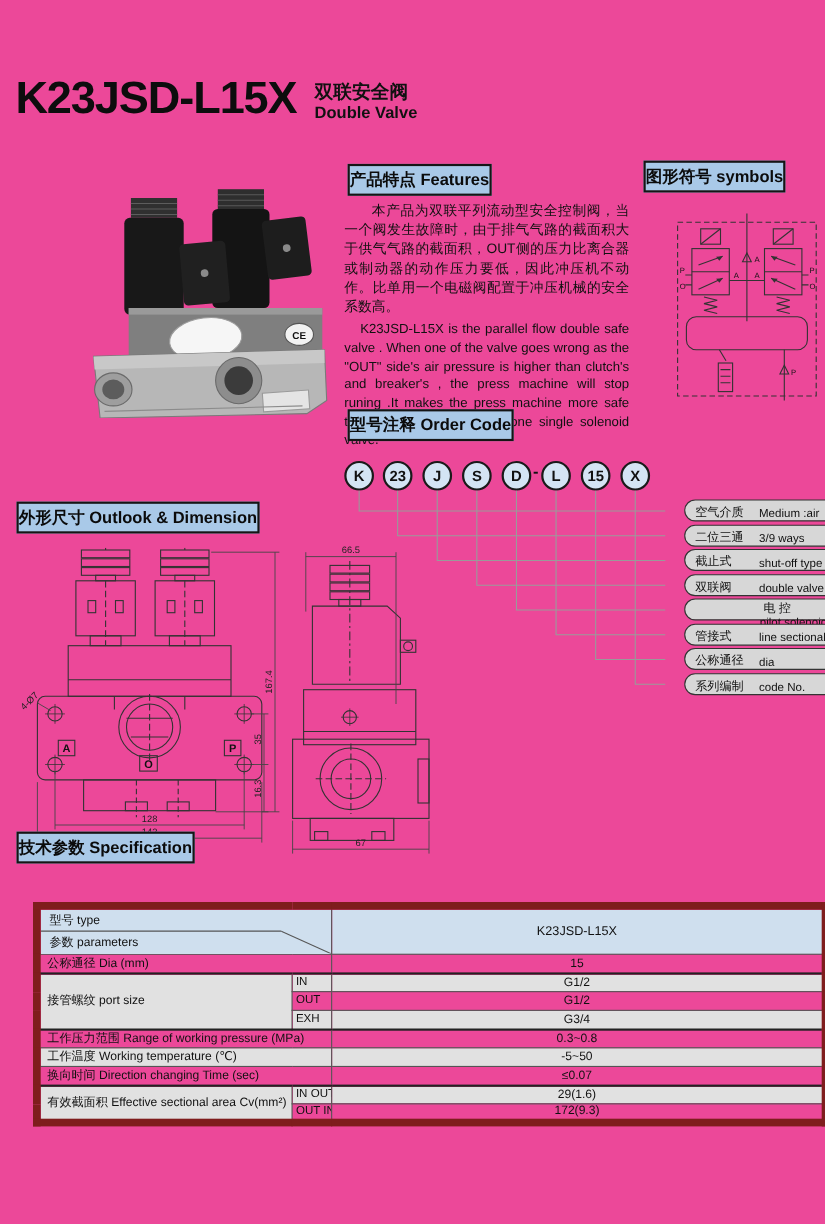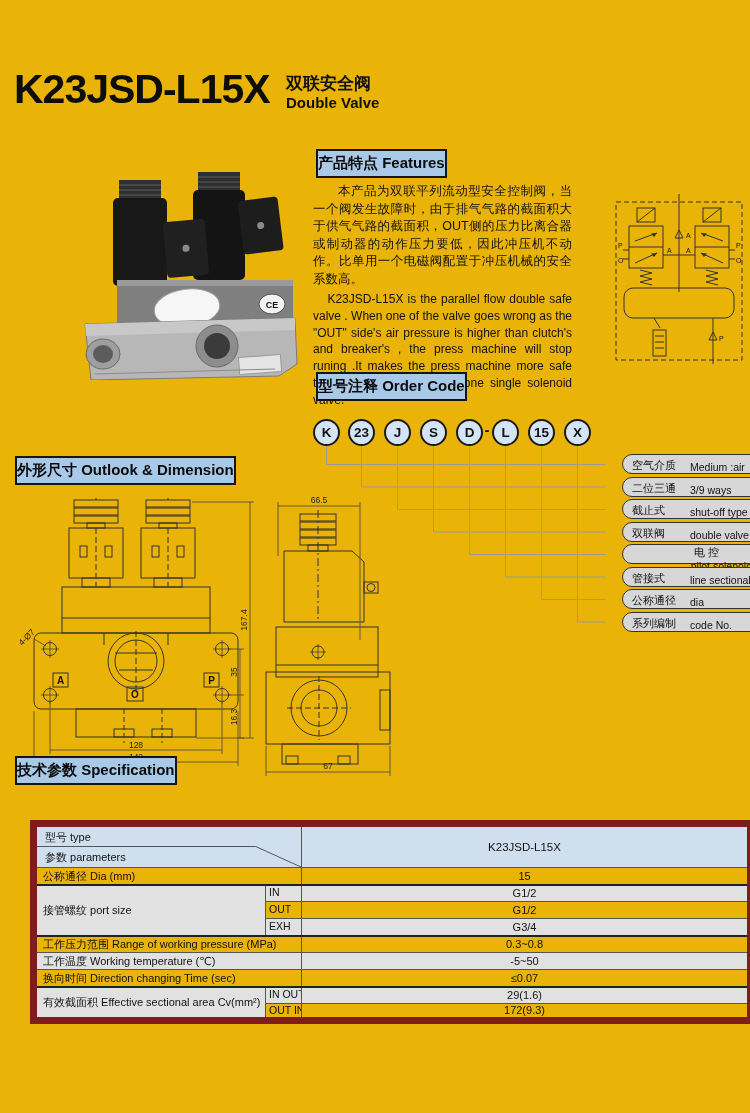--- a/index.html
+++ b/index.html
@@ -1,16 +1,16 @@
 <!DOCTYPE html>
 <html><head>
 <meta charset="utf-8">
 <style>
   html,body{margin:0;padding:0;background:#fff;}
-  .page{position:relative;width:750px;height:1113px;background:#eab308;overflow:hidden;
+  .page{position:relative;width:750px;height:1113px;background:#ec4899;overflow:hidden;
         font-family:"Liberation Sans","DejaVu Sans",sans-serif;color:#111;}
   .abs{position:absolute;}
   
   .title{left:14px;top:66px;font-size:41px;font-weight:bold;letter-spacing:-1px;color:#0d0d0d;}
   .subtitle{left:286px;top:74px;line-height:1.15;}
   .subtitle .cn{font-size:17px;font-weight:bold;}
   .subtitle .en{font-size:15px;font-weight:bold;}
   
   .hd-box{background:#a9c9e8;border:2px solid #151515;font-weight:bold;font-size:15px;
           padding:3px 0;white-space:nowrap;color:#0b0b0b;}
@@ -110,20 +110,21 @@
       <line x1="40" y1="206" x2="220" y2="201" stroke="#8b8b8b"></line>
     </g>
   </svg>
 
   <div class="abs hd-box" style="left:316px;top:149px;">产品特点 Features</div>
   <div class="abs feat-text">
     <p class="cn">本产品为双联平列流动型安全控制阀，当一个阀发生故障时，由于排气气路的截面积大于供气气路的截面积，OUT侧的压力比离合器或制动器的动作压力要低，因此冲压机不动作。比单用一个电磁阀配置于冲压机械的安全系数高。</p>
     <p class="en">K23JSD-L15X is the parallel flow double safe valve . When one of the valve goes wrong as the "OUT" side's air pressure is higher than clutch's and breaker's , the press machine will stop runing .It makes the press machine more safe than those that only have one single solenoid valve.</p>
   </div>
 
+  <div class="abs hd-box" style="left:585px;top:146px;">图形符号 symbols</div>
   <svg class="abs" style="left:612px;top:192px;" width="134" height="176" viewBox="0 0 134 176">
     <rect x="4" y="10" width="126" height="158" class="ln" stroke-dasharray="5 3"></rect>
     <line x1="67" y1="2" x2="67" y2="100" class="ln"></line>
     <path d="M63,46 L67,38 L71,46 Z" class="ln"></path>
     <text x="74" y="46" class="sym-tx">A</text>
 
     <g>
       <rect x="25" y="16" width="18" height="14" class="ln"></rect>
       <line x1="25" y1="30" x2="43" y2="16" class="ln"></line>
       <rect x="17" y="34" width="34" height="42" class="ln"></rect>

